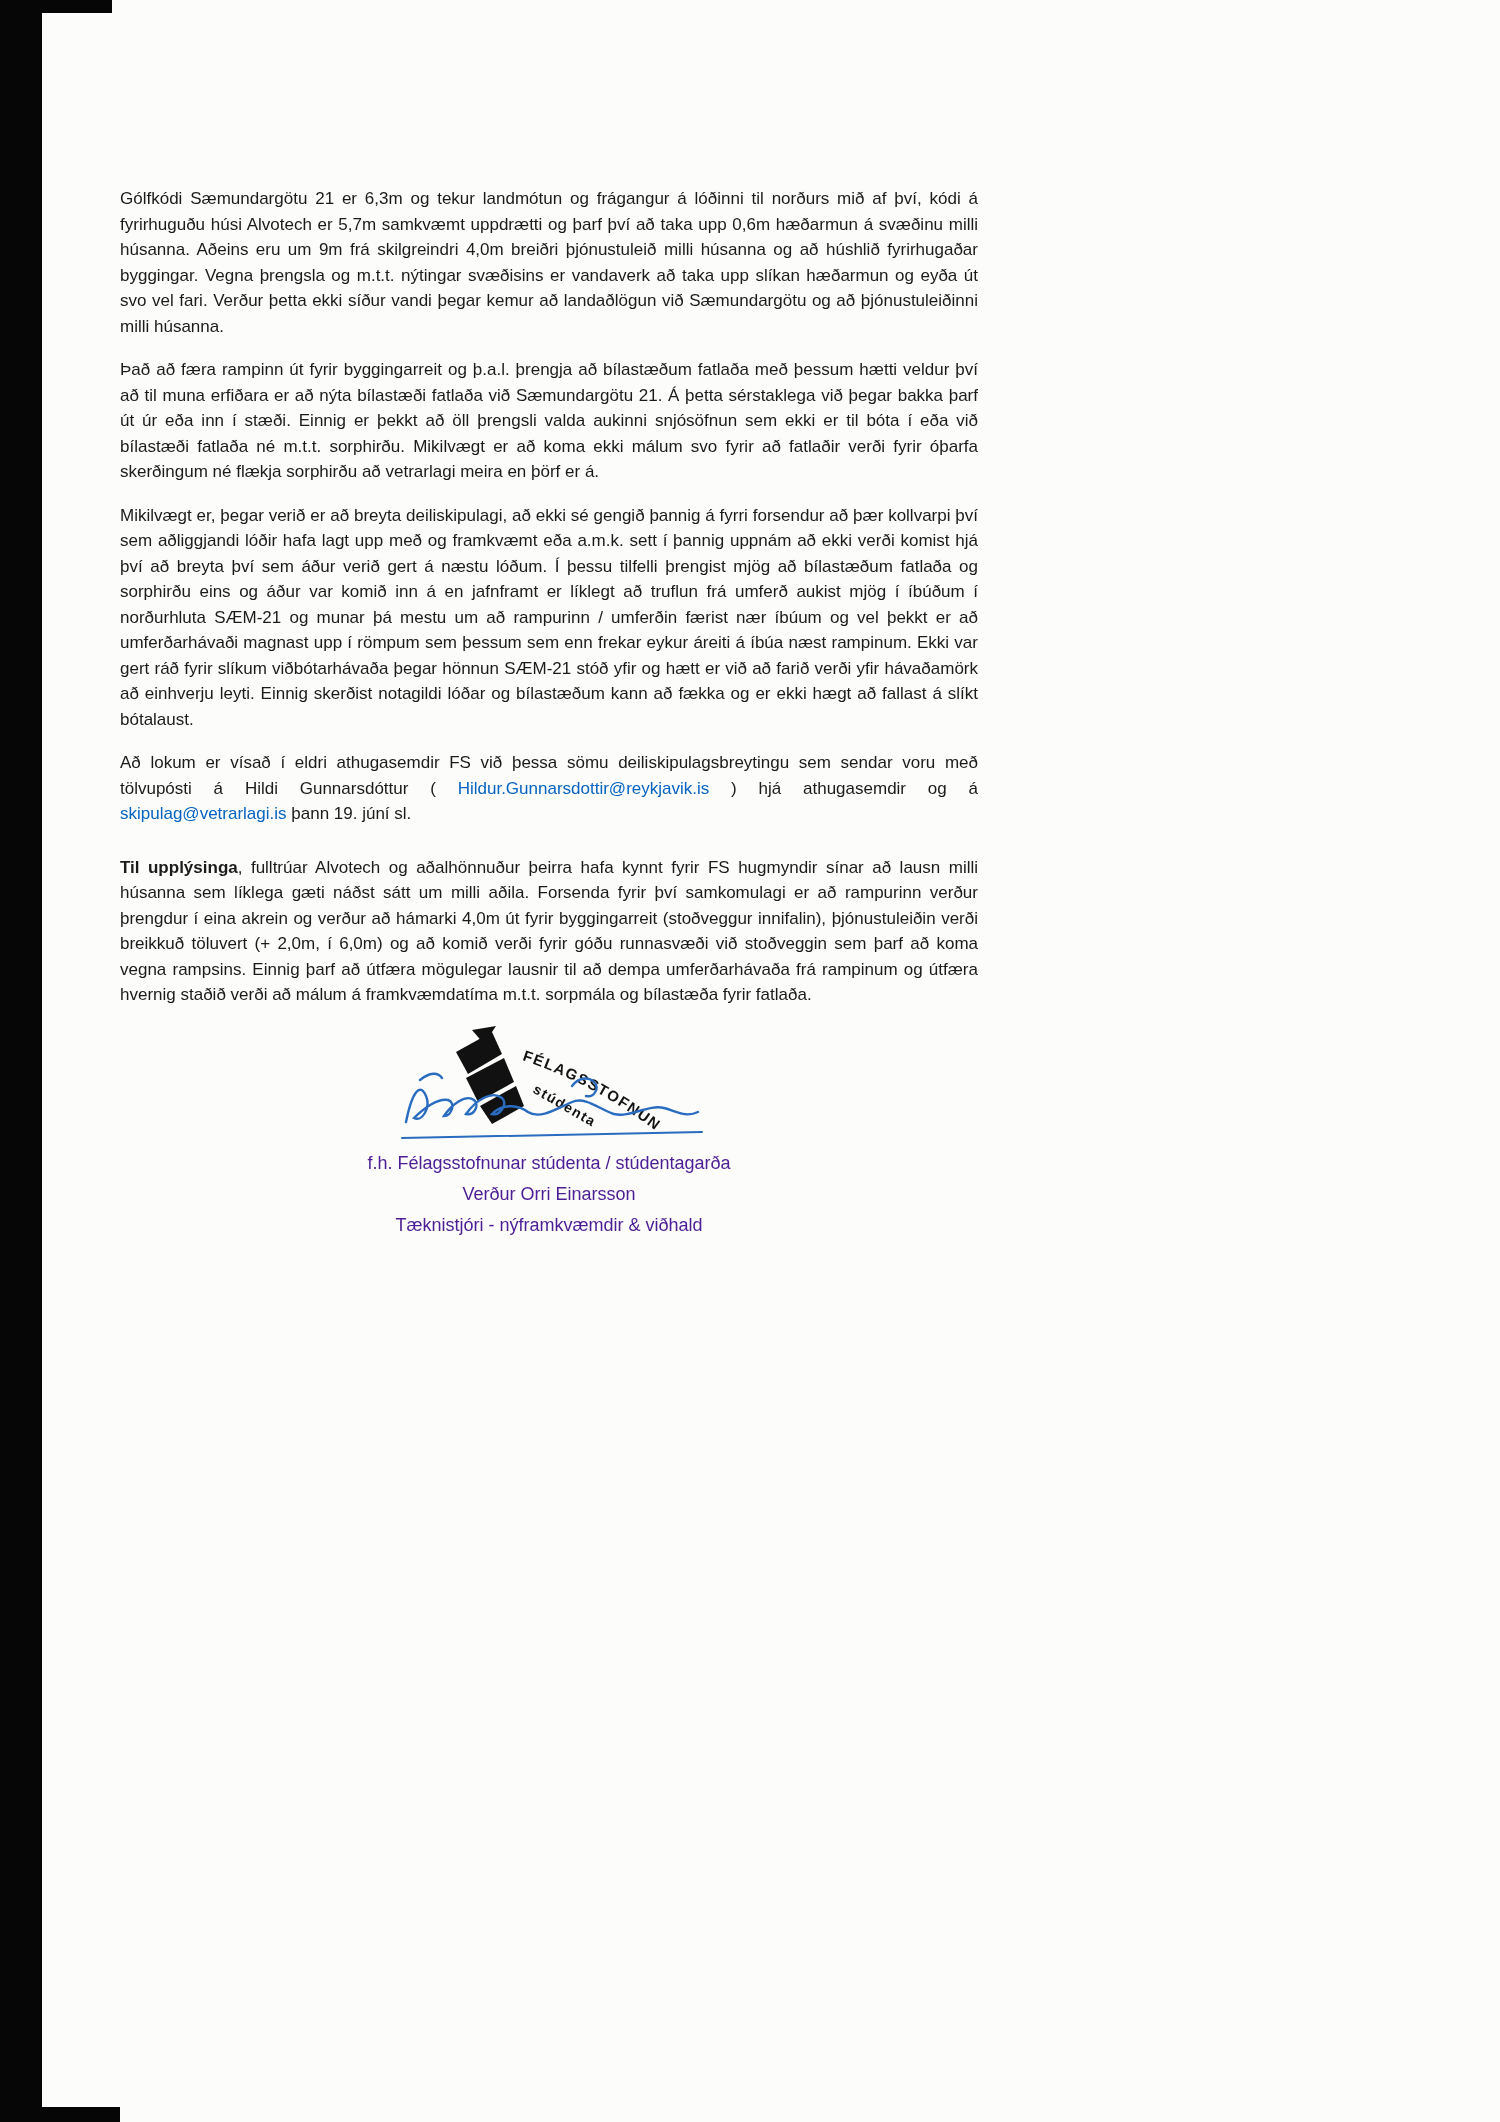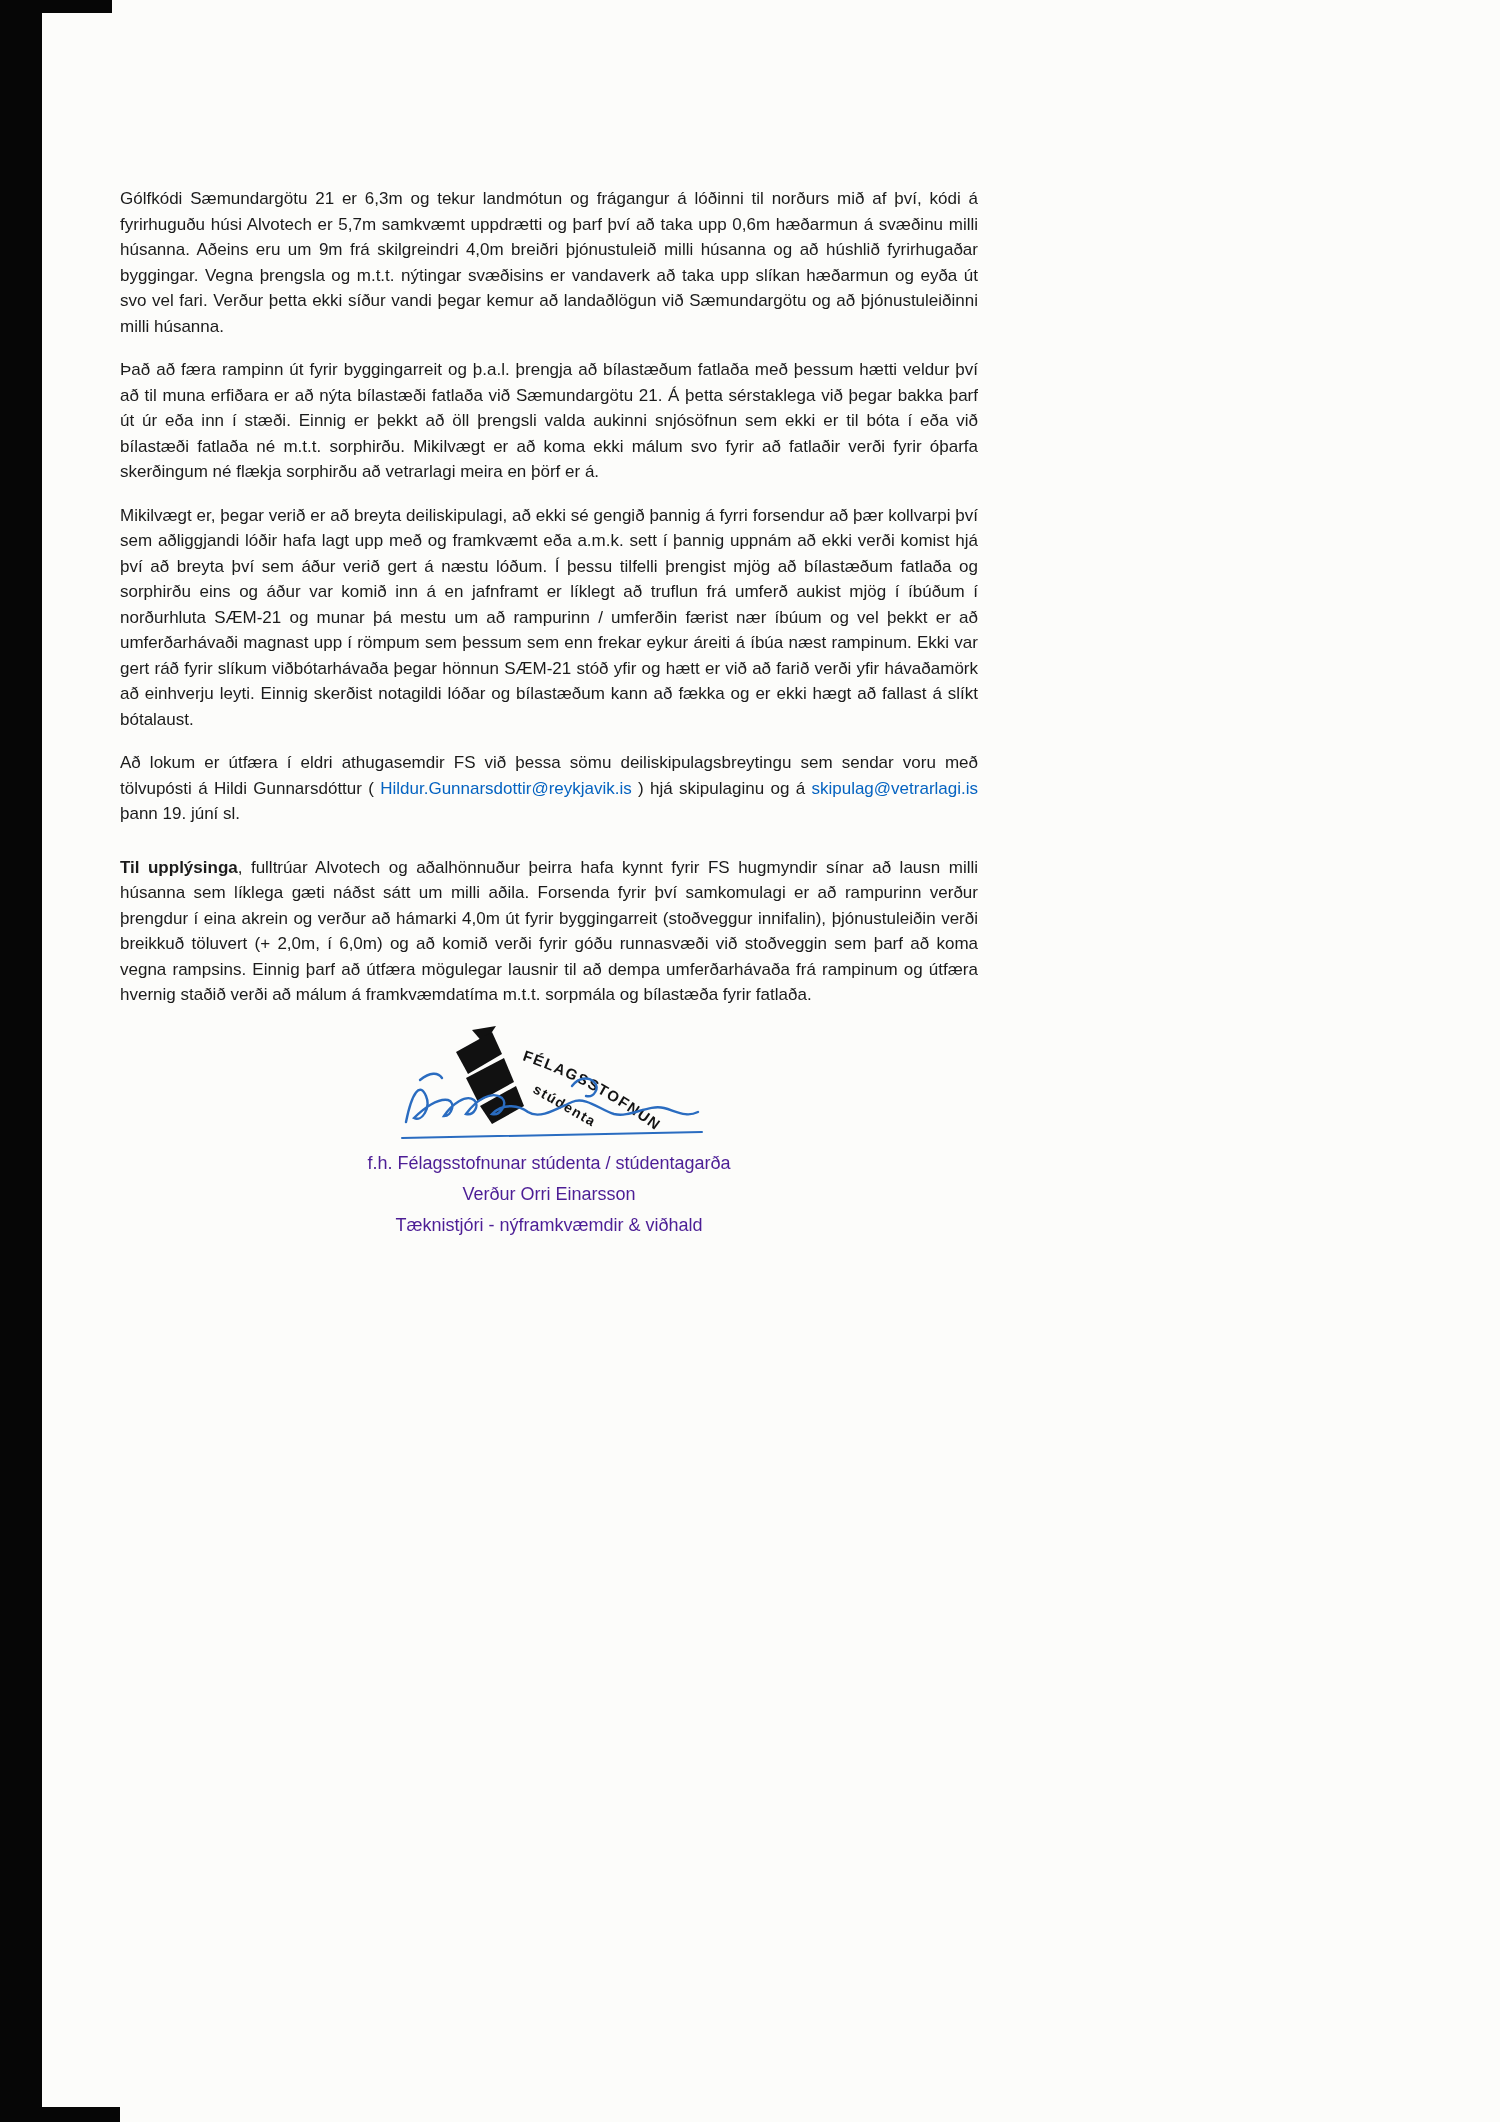--- a/index.html
+++ b/index.html
@@ -81,21 +81,21 @@
   <div class="scan-corner bottom"></div>
 
   <div class="content">
 
     <p class="para">Gólfkódi Sæmundargötu 21 er 6,3m og tekur landmótun og frágangur á lóðinni til norðurs mið af því, kódi á fyrirhuguðu húsi Alvotech er 5,7m samkvæmt uppdrætti og þarf því að taka upp 0,6m hæðarmun á svæðinu milli húsanna. Aðeins eru um 9m frá skilgreindri 4,0m breiðri þjónustuleið milli húsanna og að húshlið fyrirhugaðar byggingar. Vegna þrengsla og m.t.t. nýtingar svæðisins er vandaverk að taka upp slíkan hæðarmun og eyða út svo vel fari. Verður þetta ekki síður vandi þegar kemur að landaðlögun við Sæmundargötu og að þjónustuleiðinni milli húsanna.</p>
 
     <p class="para">Það að færa rampinn út fyrir byggingarreit og þ.a.l. þrengja að bílastæðum fatlaða með þessum hætti veldur því að til muna erfiðara er að nýta bílastæði fatlaða við Sæmundargötu 21. Á þetta sérstaklega við þegar bakka þarf út úr eða inn í stæði. Einnig er þekkt að öll þrengsli valda aukinni snjósöfnun sem ekki er til bóta í eða við bílastæði fatlaða né m.t.t. sorphirðu. Mikilvægt er að koma ekki málum svo fyrir að fatlaðir verði fyrir óþarfa skerðingum né flækja sorphirðu að vetrarlagi meira en þörf er á.</p>
 
     <p class="para">Mikilvægt er, þegar verið er að breyta deiliskipulagi, að ekki sé gengið þannig á fyrri forsendur að þær kollvarpi því sem aðliggjandi lóðir hafa lagt upp með og framkvæmt eða a.m.k. sett í þannig uppnám að ekki verði komist hjá því að breyta því sem áður verið gert á næstu lóðum. Í þessu tilfelli þrengist mjög að bílastæðum fatlaða og sorphirðu eins og áður var komið inn á en jafnframt er líklegt að truflun frá umferð aukist mjög í íbúðum í norðurhluta SÆM-21 og munar þá mestu um að rampurinn / umferðin færist nær íbúum og vel þekkt er að umferðarhávaði magnast upp í römpum sem þessum sem enn frekar eykur áreiti á íbúa næst rampinum. Ekki var gert ráð fyrir slíkum viðbótarhávaða þegar hönnun SÆM-21 stóð yfir og hætt er við að farið verði yfir hávaðamörk að einhverju leyti. Einnig skerðist notagildi lóðar og bílastæðum kann að fækka og er ekki hægt að fallast á slíkt bótalaust.</p>
 
-    <p class="para"><span>Að lokum er útfæra í eldri athugasemdir FS við þessa sömu deiliskipulagsbreytingu sem sendar voru með tölvupósti á Hildi Gunnarsdóttur ( </span><a class="doc-link">Hildur.Gunnarsdottir@reykjavik.is</a><span> ) hjá skipulaginu og á </span><a class="doc-link">skipulag@vetrarlagi.is</a><span> þann 19. júní sl.</span></p>
+    <p class="para"><span>Að lokum er vísað í eldri athugasemdir FS við þessa sömu deiliskipulagsbreytingu sem sendar voru með tölvupósti á Hildi Gunnarsdóttur ( </span><a class="doc-link">Hildur.Gunnarsdottir@reykjavik.is</a><span> ) hjá athugasemdir og á </span><a class="doc-link">skipulag@vetrarlagi.is</a><span> þann 19. júní sl.</span></p>
 
     <p class="para para-info"><strong>Til upplýsinga</strong><span>, fulltrúar Alvotech og aðalhönnuður þeirra hafa kynnt fyrir FS hugmyndir sínar að lausn milli húsanna sem líklega gæti náðst sátt um milli aðila. Forsenda fyrir því samkomulagi er að rampurinn verður þrengdur í eina akrein og verður að hámarki 4,0m út fyrir byggingarreit (stoðveggur innifalin), þjónustuleiðin verði breikkuð töluvert (+ 2,0m, í 6,0m) og að komið verði fyrir góðu runnasvæði við stoðveggin sem þarf að koma vegna rampsins. Einnig þarf að útfæra mögulegar lausnir til að dempa umferðarhávaða frá rampinum og útfæra hvernig staðið verði að málum á framkvæmdatíma m.t.t. sorpmála og bílastæða fyrir fatlaða.</span></p>
 
     <div class="sig-art">
       <svg viewBox="0 0 858 122" xmlns="http://www.w3.org/2000/svg">
 
         <g fill="#111111">
           <polygon points="352,4 376,0 364,18"></polygon>
           <polygon points="336,26 372,6 382,28 348,48"></polygon>
           <polygon points="346,52 384,32 394,56 358,76"></polygon>

